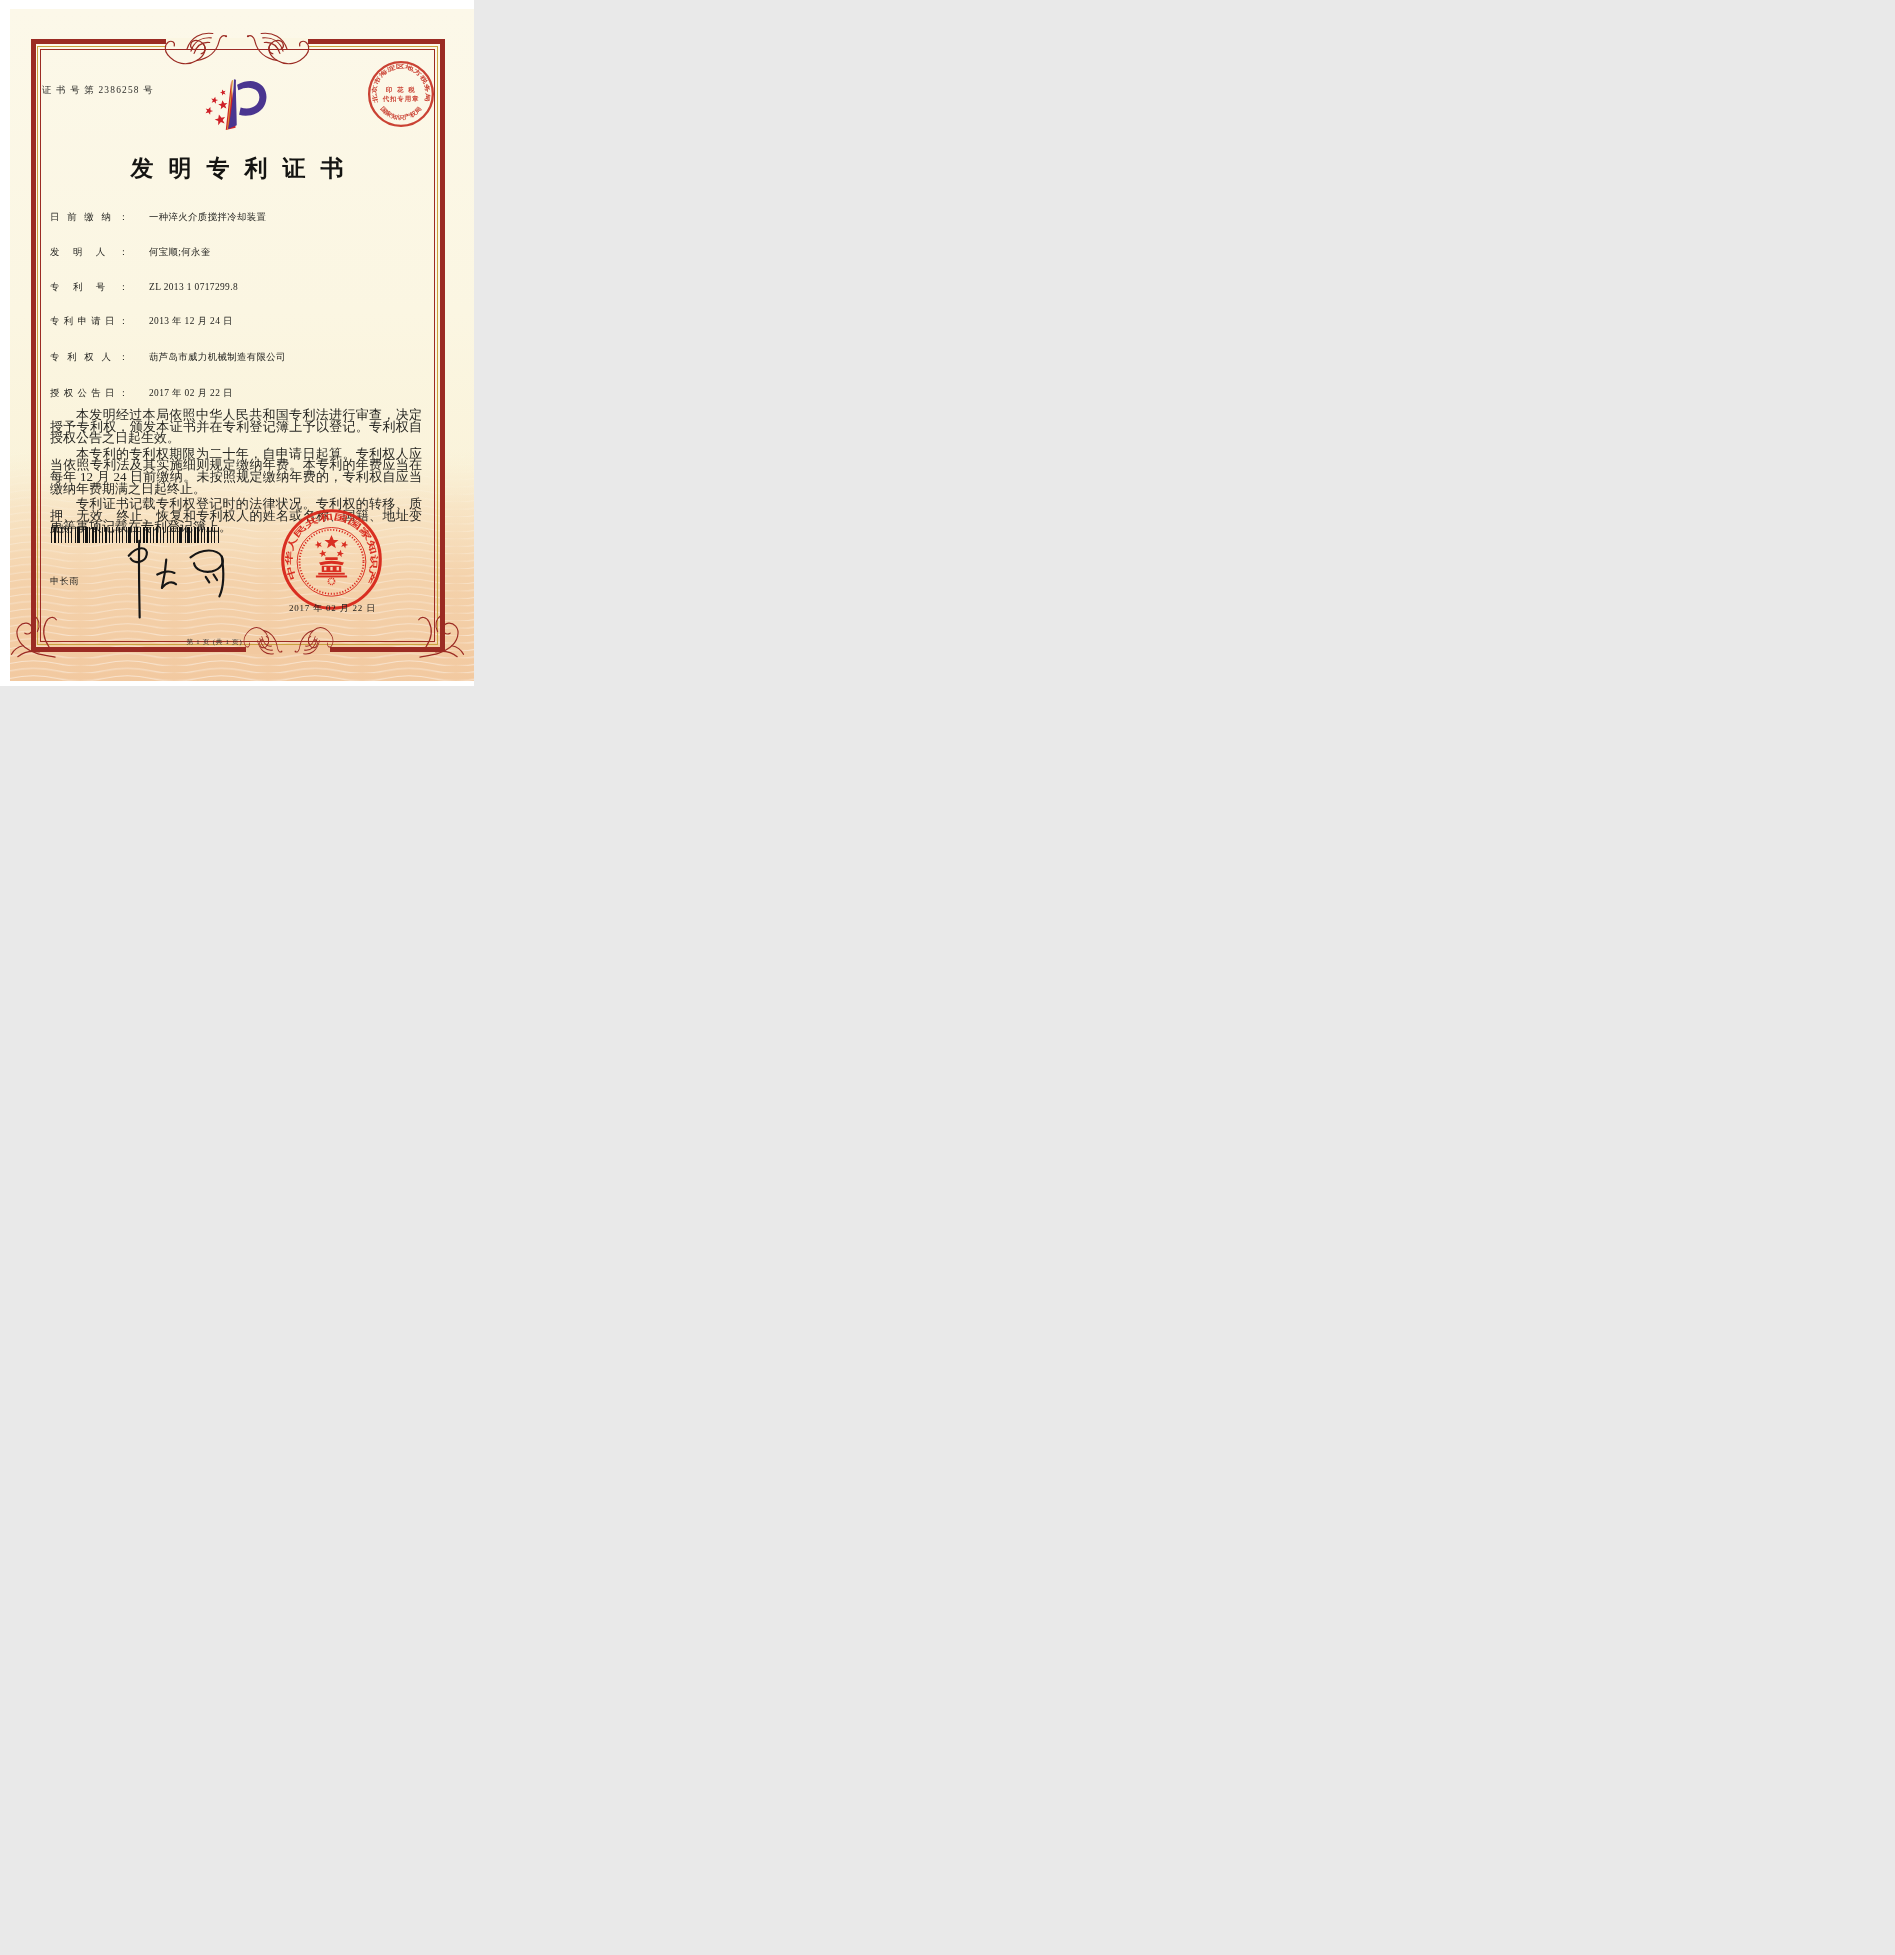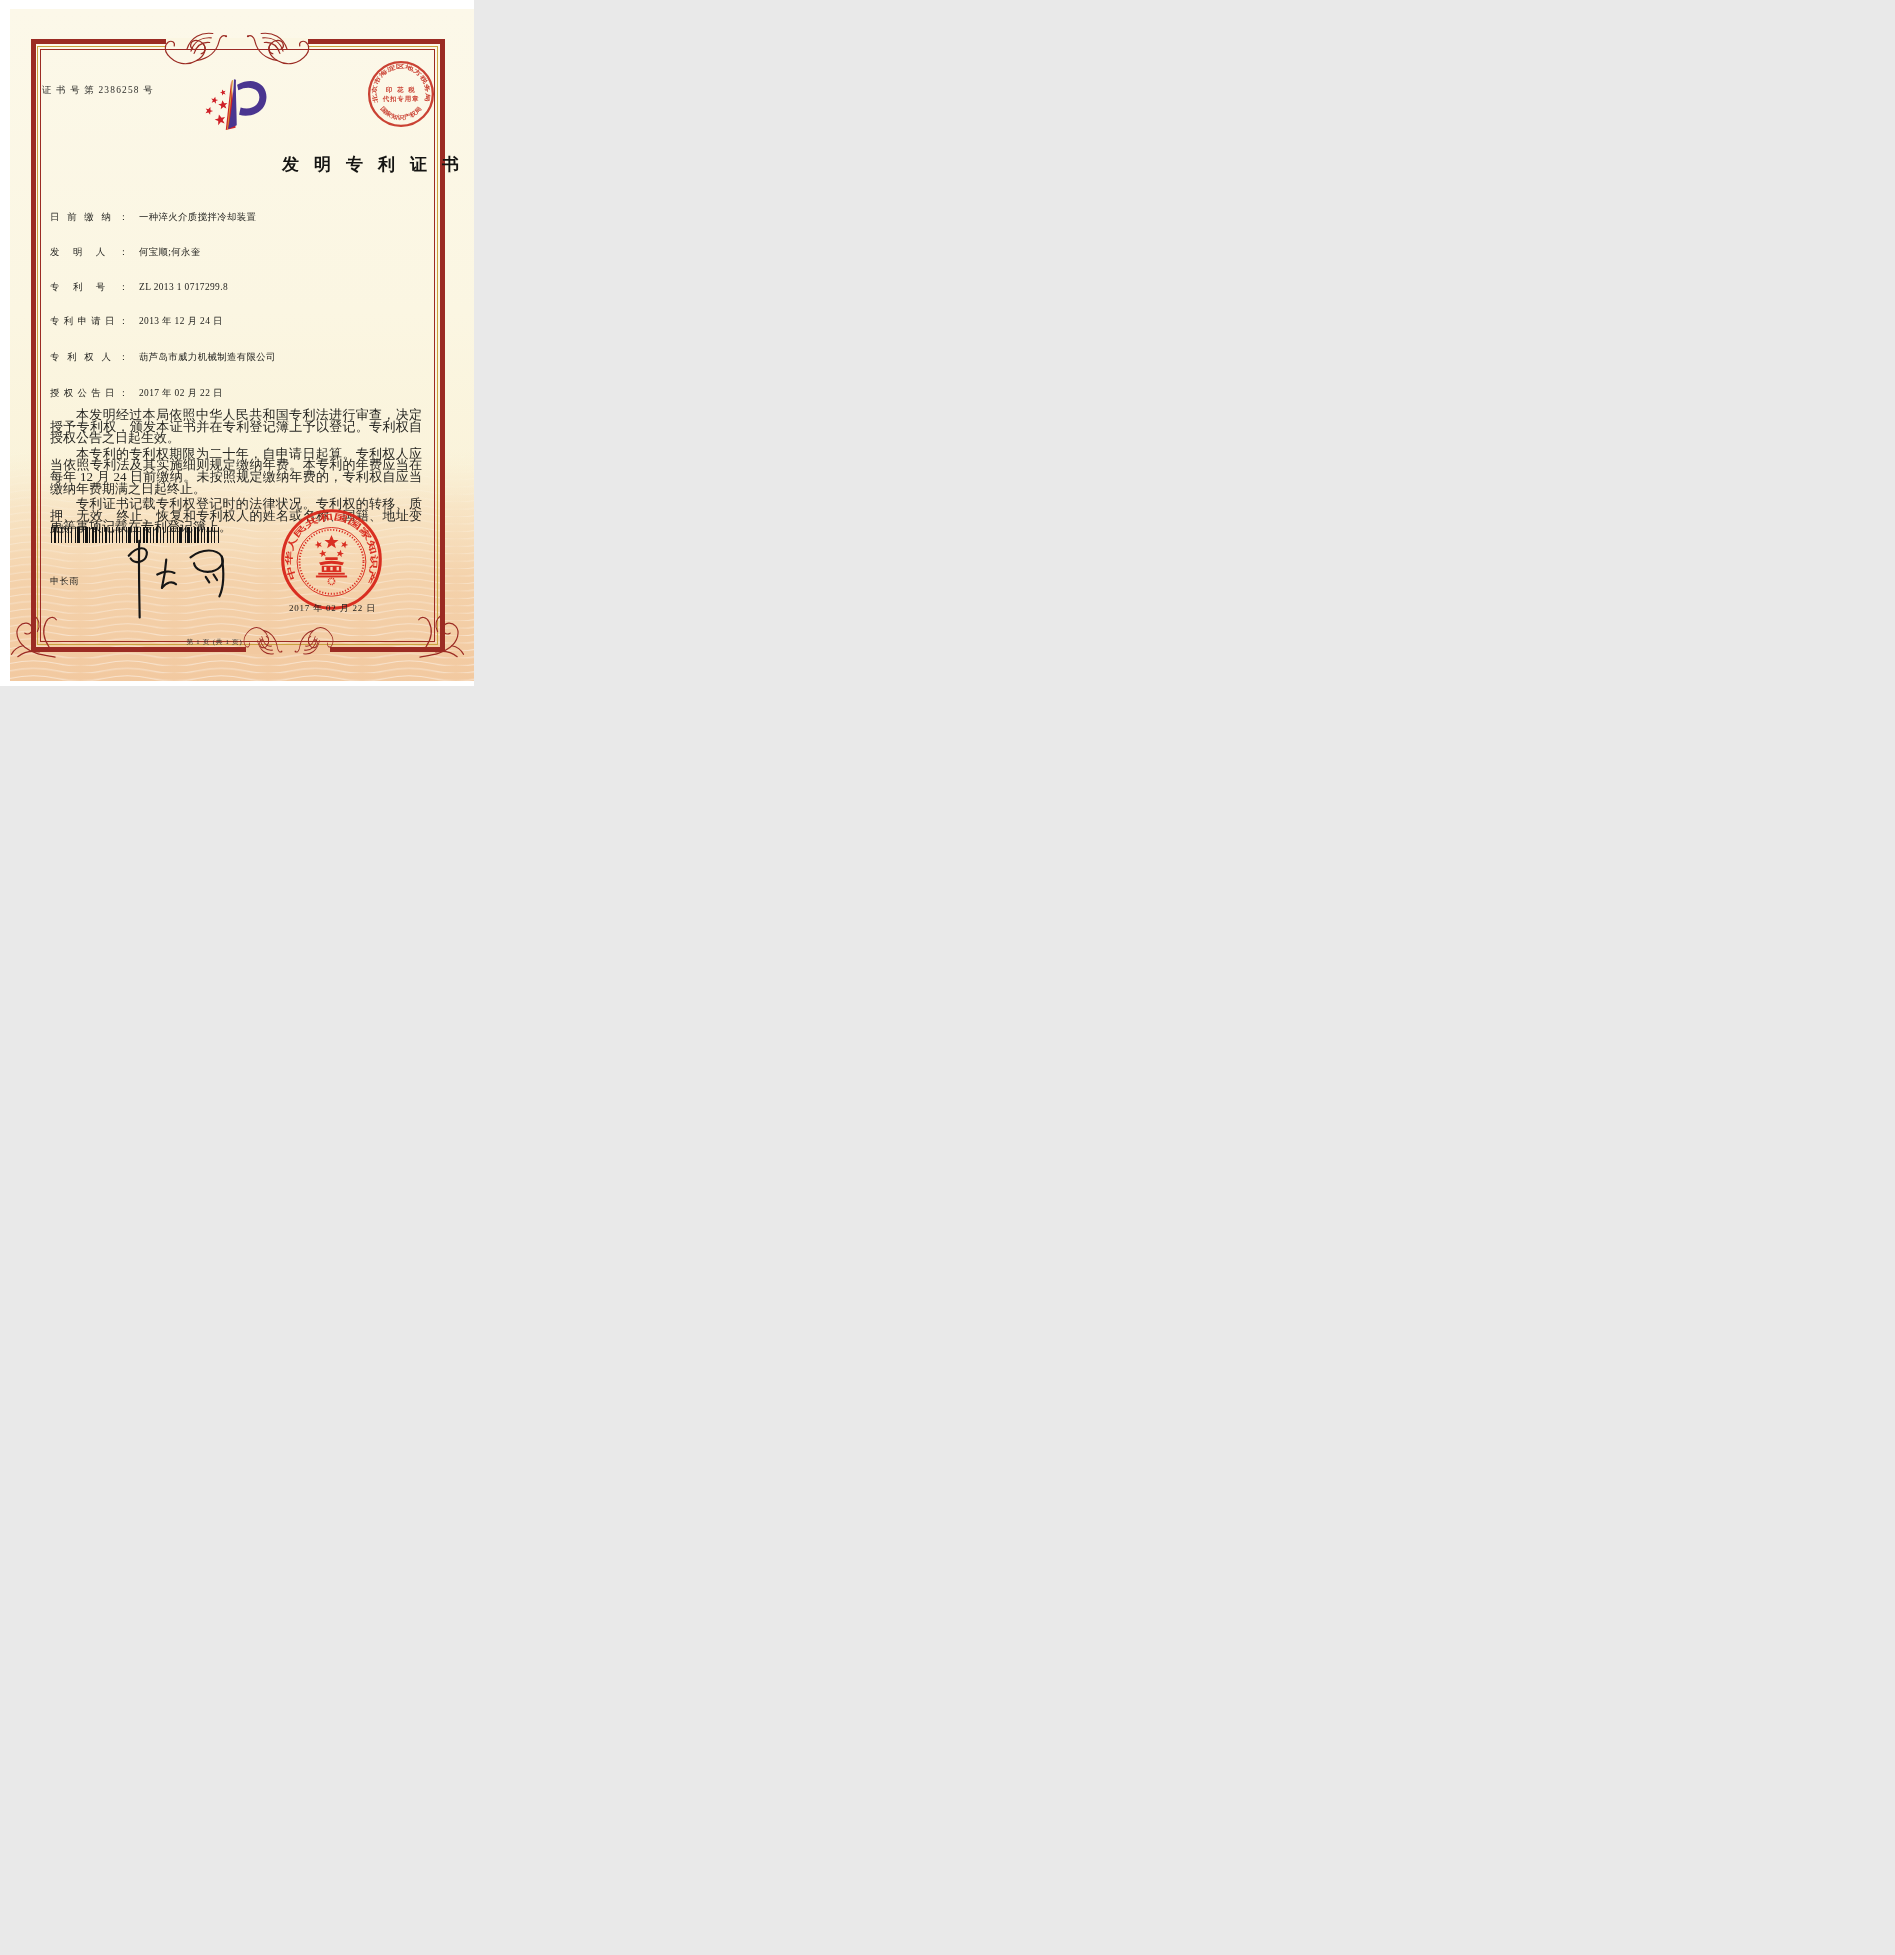--- a/index.html
+++ b/index.html
@@ -16,26 +16,26 @@
         border:0.8px solid #9b2b23;z-index:3;pointer-events:none;}
   .band-gap{position:absolute;z-index:4;background:#fbf6e2;}
   .gap-top{left:166px;top:38px;width:142px;height:8.6px;}
   .gap-bottom{left:246px;bottom:32px;width:84px;height:9.4px;background:#f2c9a0;}
   .ornament{position:absolute;z-index:5;pointer-events:none;}
   
   .certno{position:absolute;left:42px;top:84px;font-size:9.4px;color:#2b2b28;
           letter-spacing:1.2px;z-index:6;}
   .logo{position:absolute;left:199px;top:73px;width:77px;height:68px;z-index:6;}
   .taxseal{position:absolute;left:366px;top:59px;width:70px;height:70px;z-index:7;opacity:.95;}
-  .title{position:absolute;left:0;width:474px;top:153px;text-align:right;font-size:17px;
+  .title{position:absolute;left:0;width:474px;top:153px;text-align:center;font-size:23px;
          font-weight:bold;color:#141412;letter-spacing:15px;text-indent:15px;z-index:6;}
   .fields{position:absolute;left:50px;top:211px;width:375px;z-index:6;}
   .frow{position:absolute;left:0;font-size:9.4px;color:#22221f;white-space:nowrap;}
   .flabel{display:inline-block;width:78px;text-align:justify;text-align-last:justify;}
-  .fvalue{margin-left:11px;letter-spacing:0.4px;}
+  .fvalue{margin-left:21px;letter-spacing:0.4px;}
   .bodytext{position:absolute;left:50px;top:409px;width:372px;z-index:6;
             font-size:13px;line-height:11.7px;color:#262622;text-align:justify;}
   .bodytext p{margin:0 0 3.5px 0;text-indent:2em;}
   
   .waves{position:absolute;left:10.2px;top:450px;width:464px;height:231px;z-index:1;}
   .barcode{position:absolute;left:51px;top:527px;width:169px;height:16.4px;z-index:6;
     background:repeating-linear-gradient(90deg,
       #141414 0 0.8px, transparent 0.8px 1.6px,
       #141414 1.6px 2px, transparent 2px 3.5px,
       #141414 3.5px 5.1px, transparent 5.1px 5.9px,

